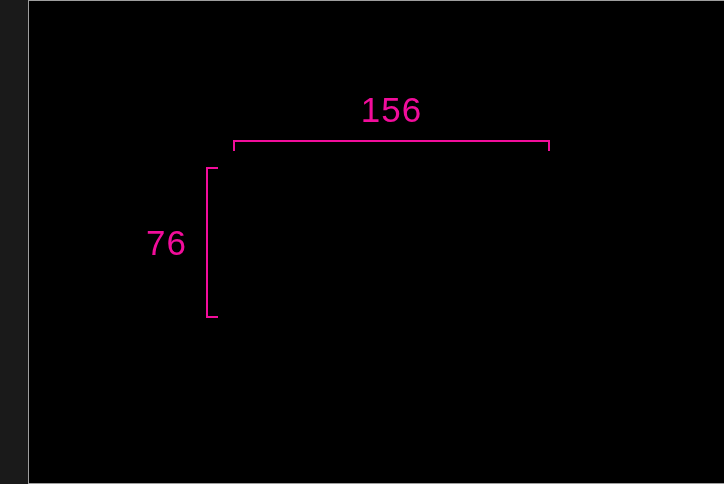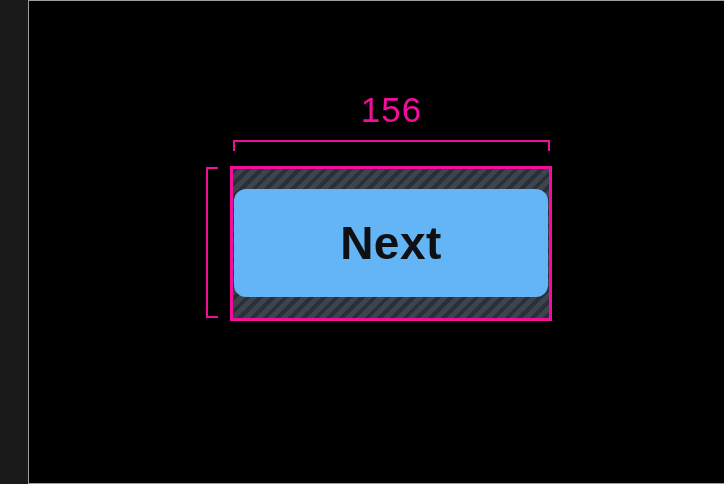--- a/index.html
+++ b/index.html
@@ -103,19 +103,17 @@
   }
 </style>
 </head>
 <body>
 
 <div class="canvas">
 
   <div class="dim-label width">156</div>
   <div class="bracket-h"></div>
 
+  <div class="dim-label height">76</div>
   <div class="bracket-v"></div>
 
-  <div class="tap-target">
-    <button class="next-btn">Next</button>
-  </div>
 
 </div>
 
 </body></html>

